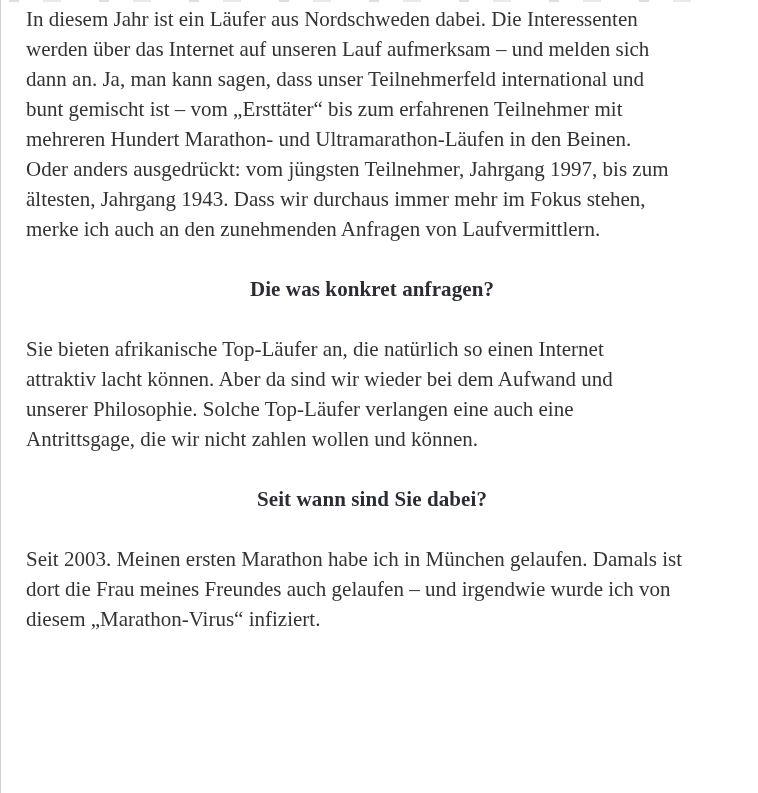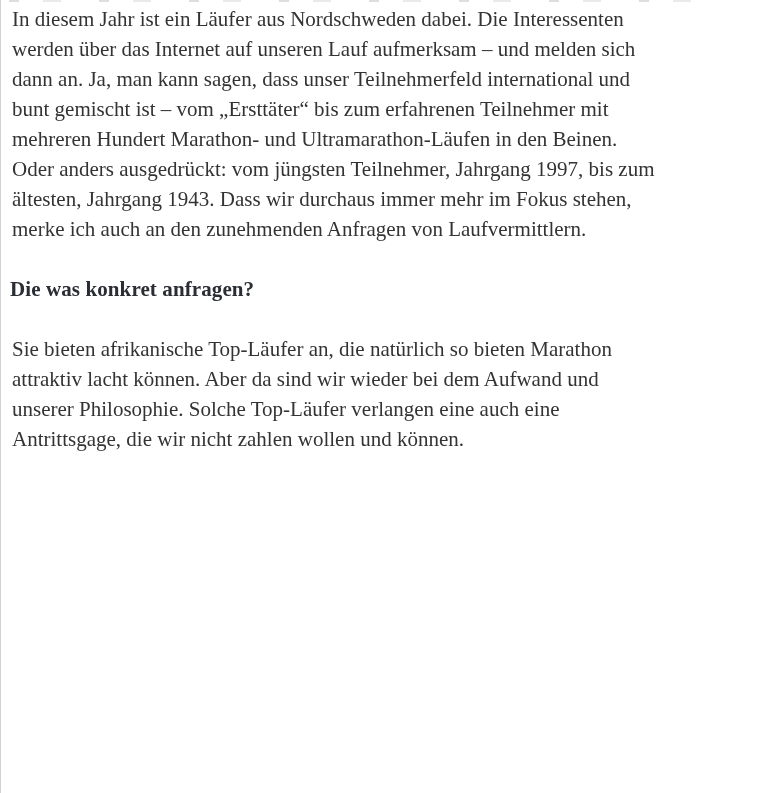--- a/index.html
+++ b/index.html
@@ -33,33 +33,34 @@
       rgba(0,0,0,0) 10px 34px,
       rgba(60,60,60,0.18) 34px 52px,
       rgba(0,0,0,0) 52px 90px);
     opacity:.6;
   }
   .article{
     position:relative;
     padding:4px 24px 0 10px;
   }
   .para{
-    margin:30px 2px;
+    margin:30px 16px;
     font-size:21px;
     line-height:30px;
     font-weight:400;
   }
   .para:first-child{margin-top:0;}
   .q-heading{
     margin:30px 0;
     font-size:21px;
     line-height:30px;
     font-weight:700;
     color:var(--heading-text);
     letter-spacing:.1px;
+    text-align:center;
   }
   .line{
     white-space:nowrap;
     height:30px;
   }
 </style>
 </head>
 <body>
 
 <div class="top-crop-artifact"></div>
@@ -74,23 +75,29 @@
     <span class="line">bunt gemischt ist – vom „Ersttäter“ bis zum erfahrenen Teilnehmer mit</span>
     <span class="line">mehreren Hundert Marathon- und Ultramarathon-Läufen in den Beinen.</span>
     <span class="line">Oder anders ausgedrückt: vom jüngsten Teilnehmer, Jahrgang 1997, bis zum</span>
     <span class="line">ältesten, Jahrgang 1943. Dass wir durchaus immer mehr im Fokus stehen,</span>
     <span class="line">merke ich auch an den zunehmenden Anfragen von Laufvermittlern.</span>
   </p>
 
   <h2 class="q-heading">Die was konkret anfragen?</h2>
 
   <p class="para">
-    <span class="line">Sie bieten afrikanische Top-Läufer an, die natürlich so bieten Marathon</span>
+    <span class="line">Sie bieten afrikanische Top-Läufer an, die natürlich so einen Internet</span>
     <span class="line">attraktiv lacht können. Aber da sind wir wieder bei dem Aufwand und</span>
     <span class="line">unserer Philosophie. Solche Top-Läufer verlangen eine auch eine</span>
     <span class="line">Antrittsgage, die wir nicht zahlen wollen und können.</span>
   </p>
 
 
 
+  <h2 class="q-heading">Seit wann sind Sie dabei?</h2>
 
+  <p class="para">
+    <span class="line">Seit 2003. Meinen ersten Marathon habe ich in München gelaufen. Damals ist</span>
+    <span class="line">dort die Frau meines Freundes auch gelaufen – und irgendwie wurde ich von</span>
+    <span class="line">diesem „Marathon-Virus“ infiziert.</span>
+  </p>
 
 </div>
 
 </body></html>

